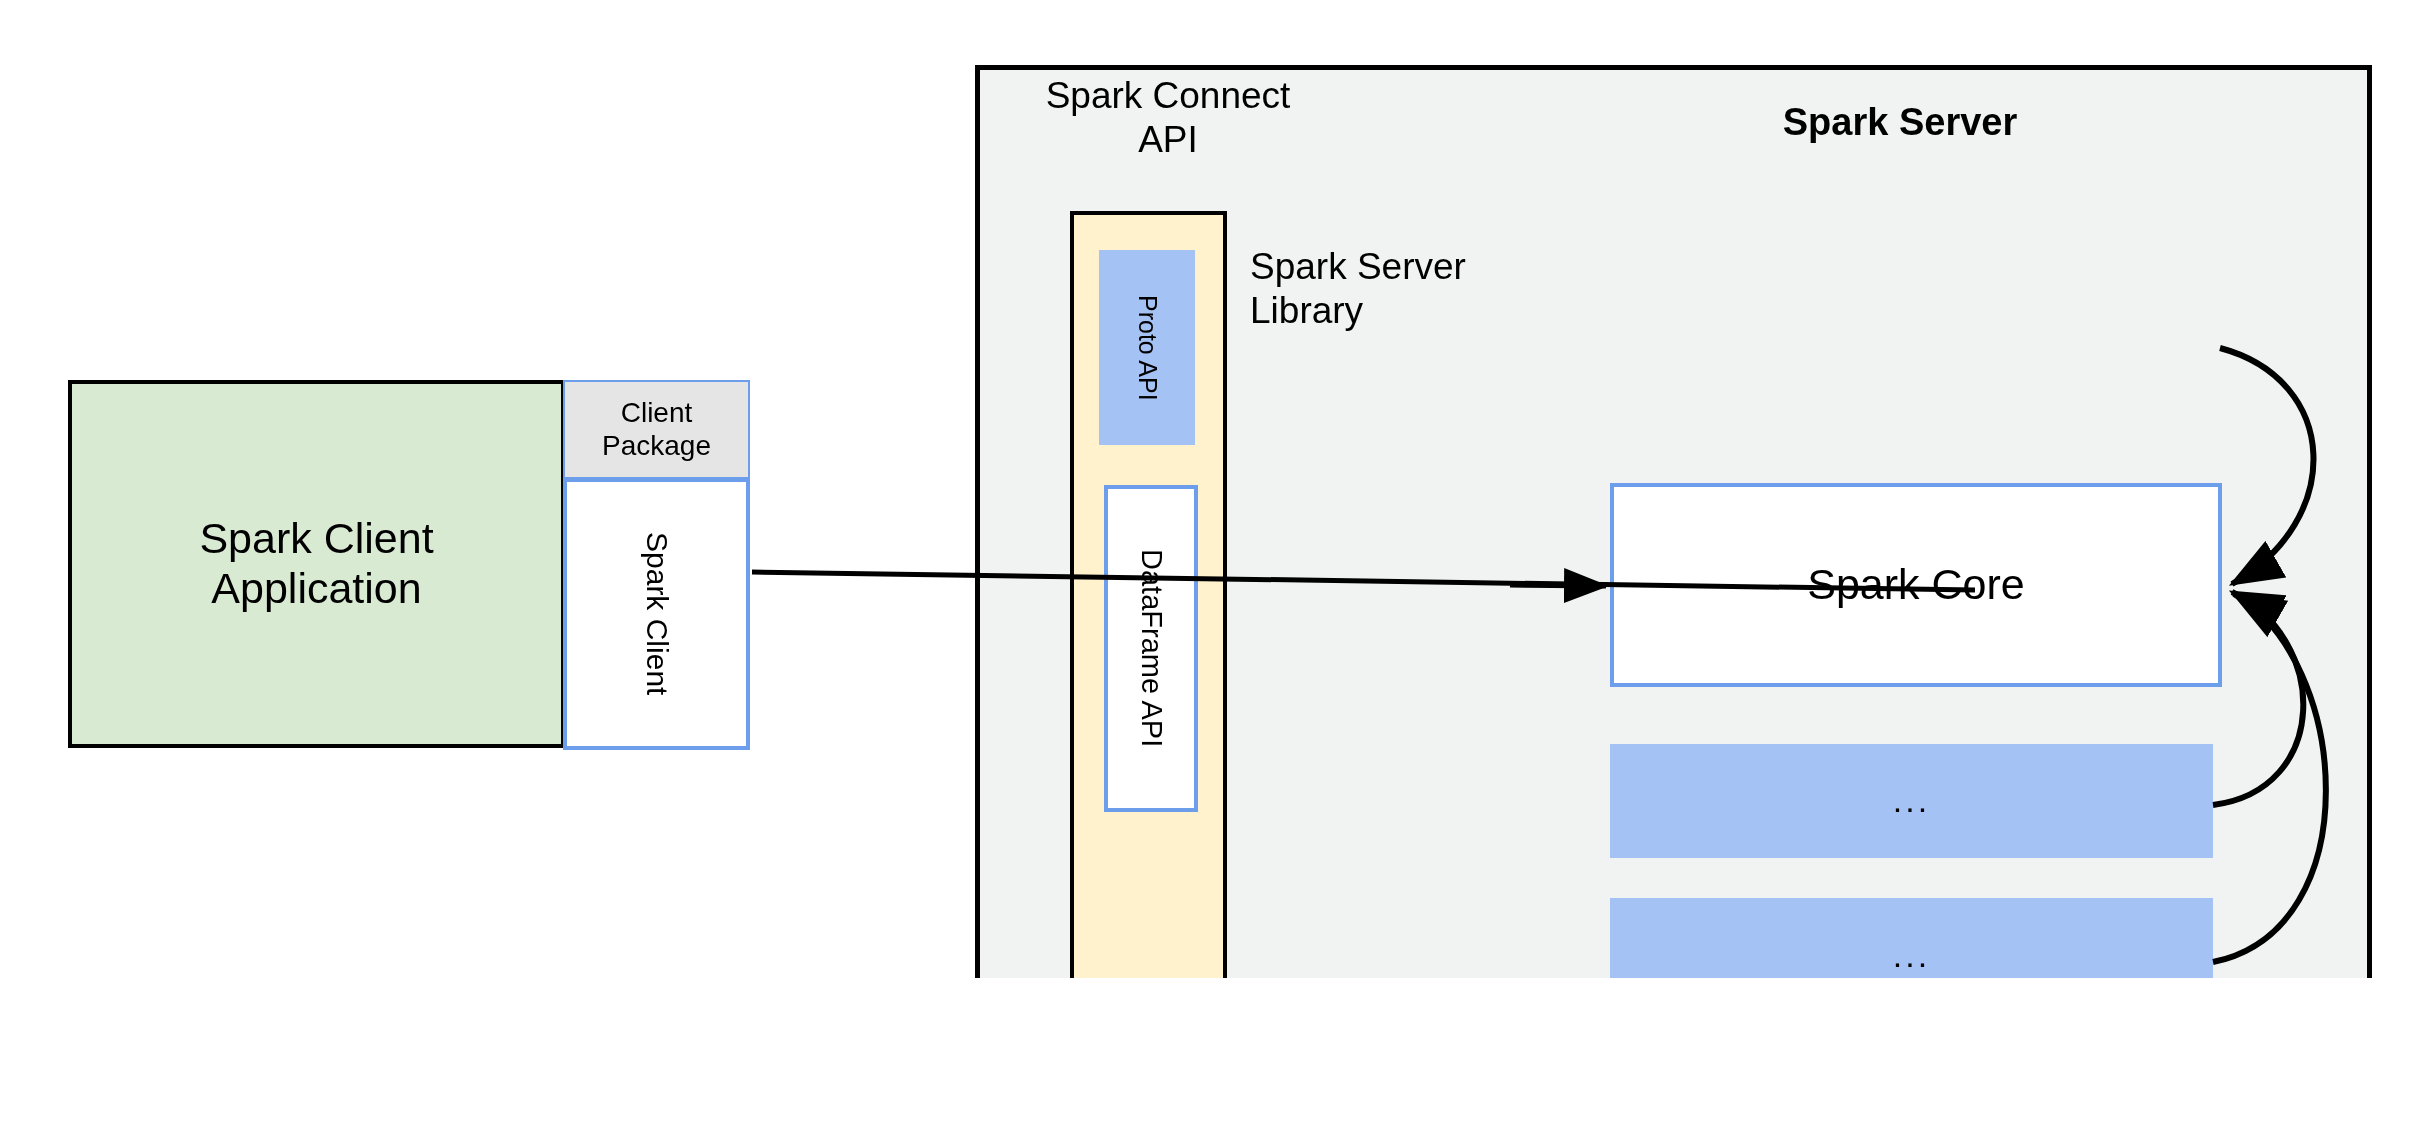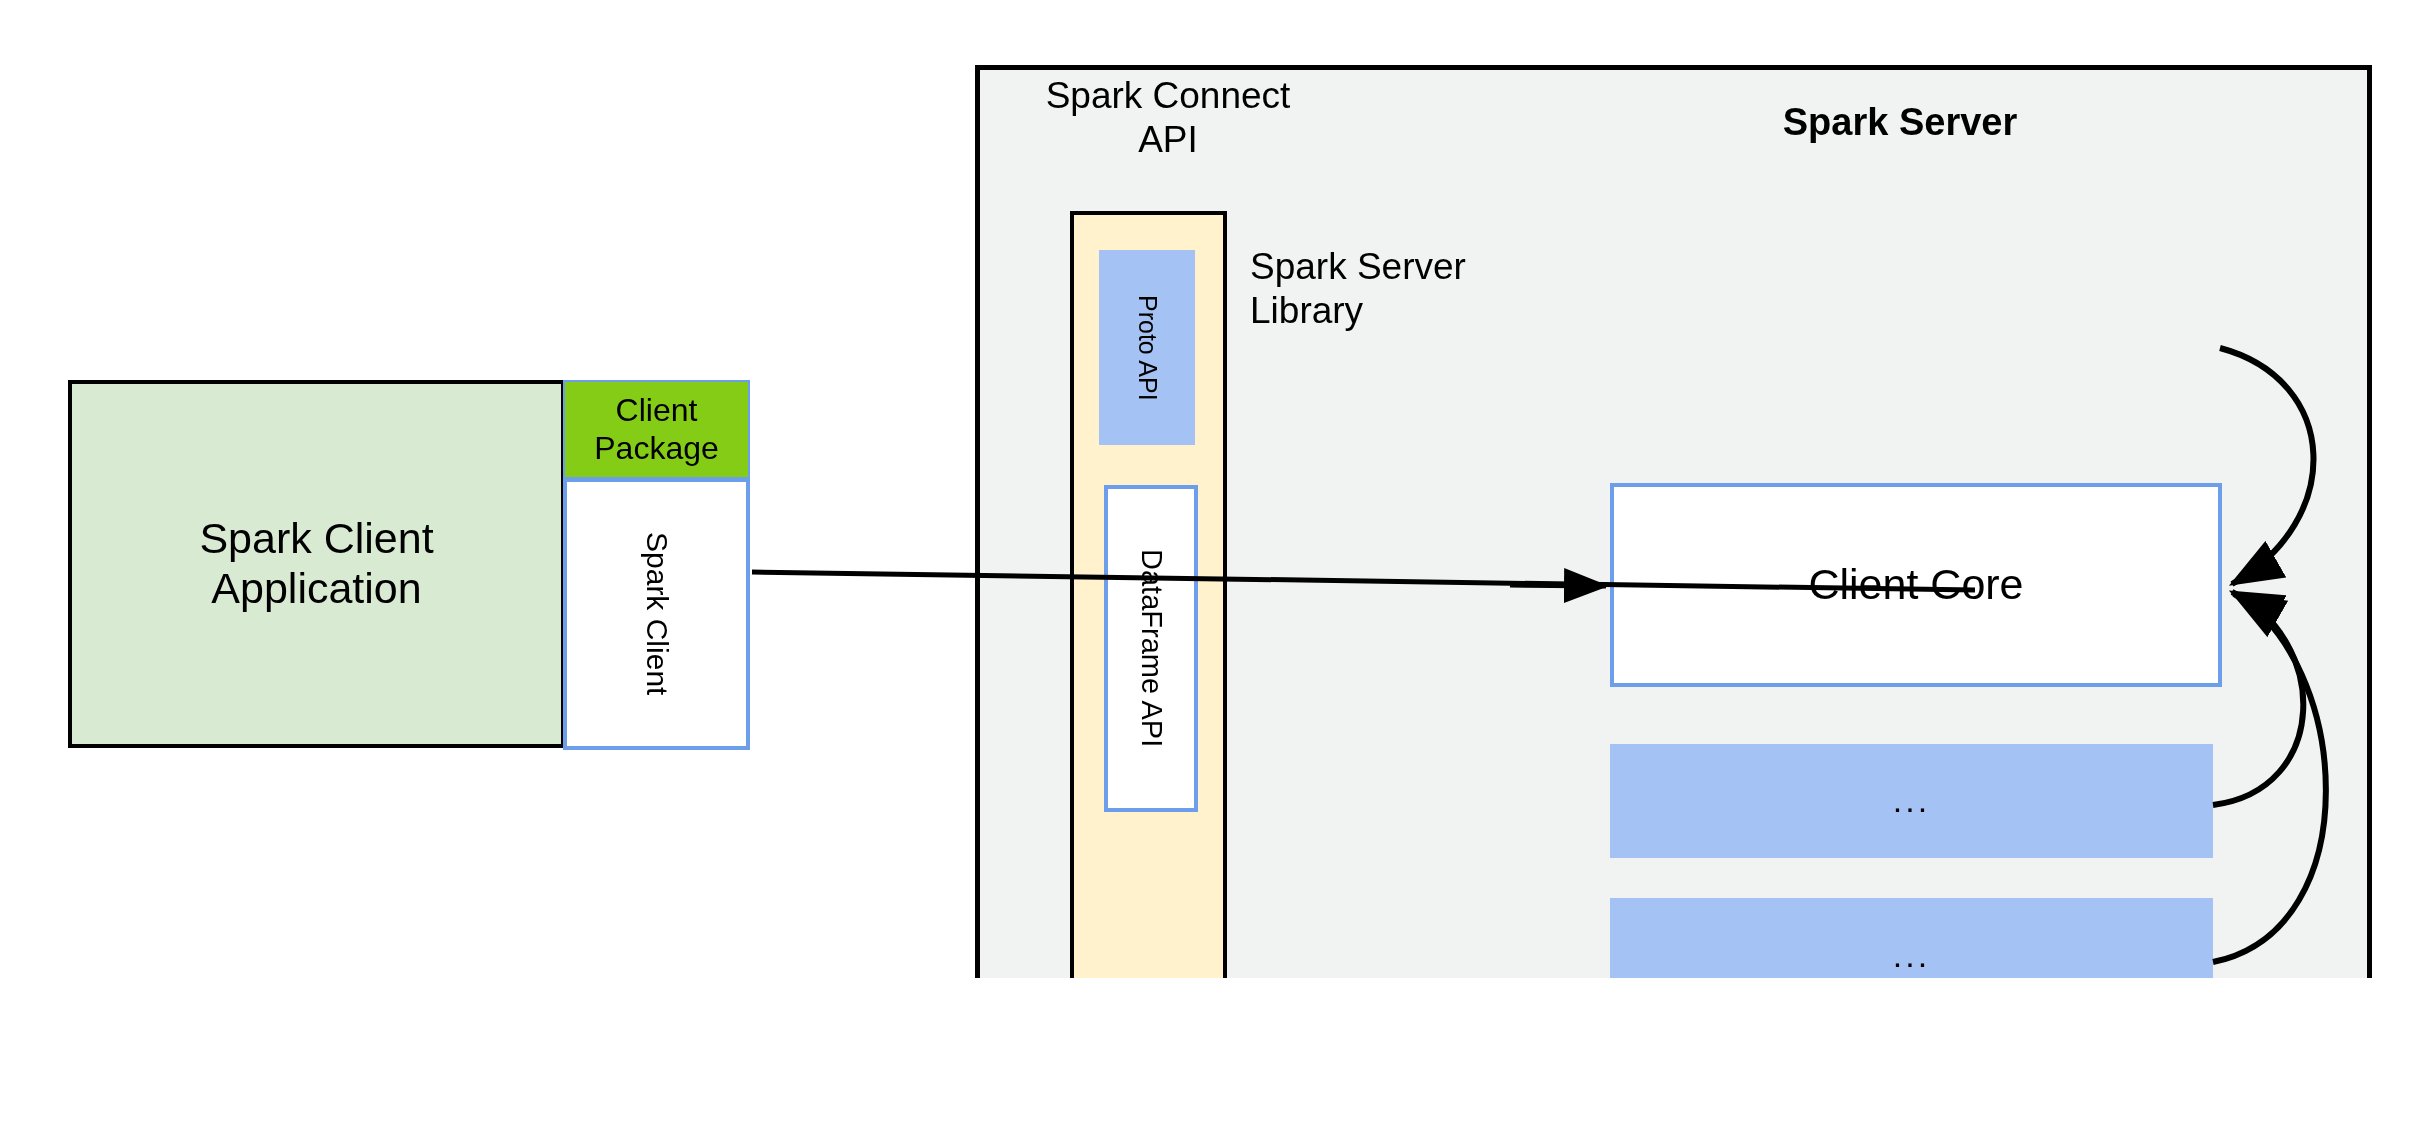--- a/index.html
+++ b/index.html
@@ -37,23 +37,23 @@
     height: 368px;
     background: #d9ead3;
     border: 4px solid #000000;
     font-size: 43px;
   }
   #client-package {
     left: 563px;
     top: 380px;
     width: 187px;
     height: 99px;
-    background: #84cc16;
+    background: #e5e5e5;
     border: 2px solid #6d9eeb;
-    font-size: 32px;
+    font-size: 28px;
   }
   #spark-client {
     left: 563px;
     top: 478px;
     width: 187px;
     height: 272px;
     background: #ffffff;
     border: 4px solid #6d9eeb;
     font-size: 30px;
   }
@@ -187,21 +187,21 @@
   <div class="box" id="proto-api">
     <span class="vtext">Proto API</span>
   </div>
 
   <div class="box" id="dataframe-api">
     <span class="vtext">DataFrame API</span>
   </div>
 
 
   <div class="box" id="spark-core">
-    <span>Client Core</span>
+    <span>Spark Core</span>
   </div>
 
   <div class="box" id="ellipsis-one">
     <span>...</span>
   </div>
 
   <div class="box" id="ellipsis-two">
     <span>...</span>
   </div>
 

